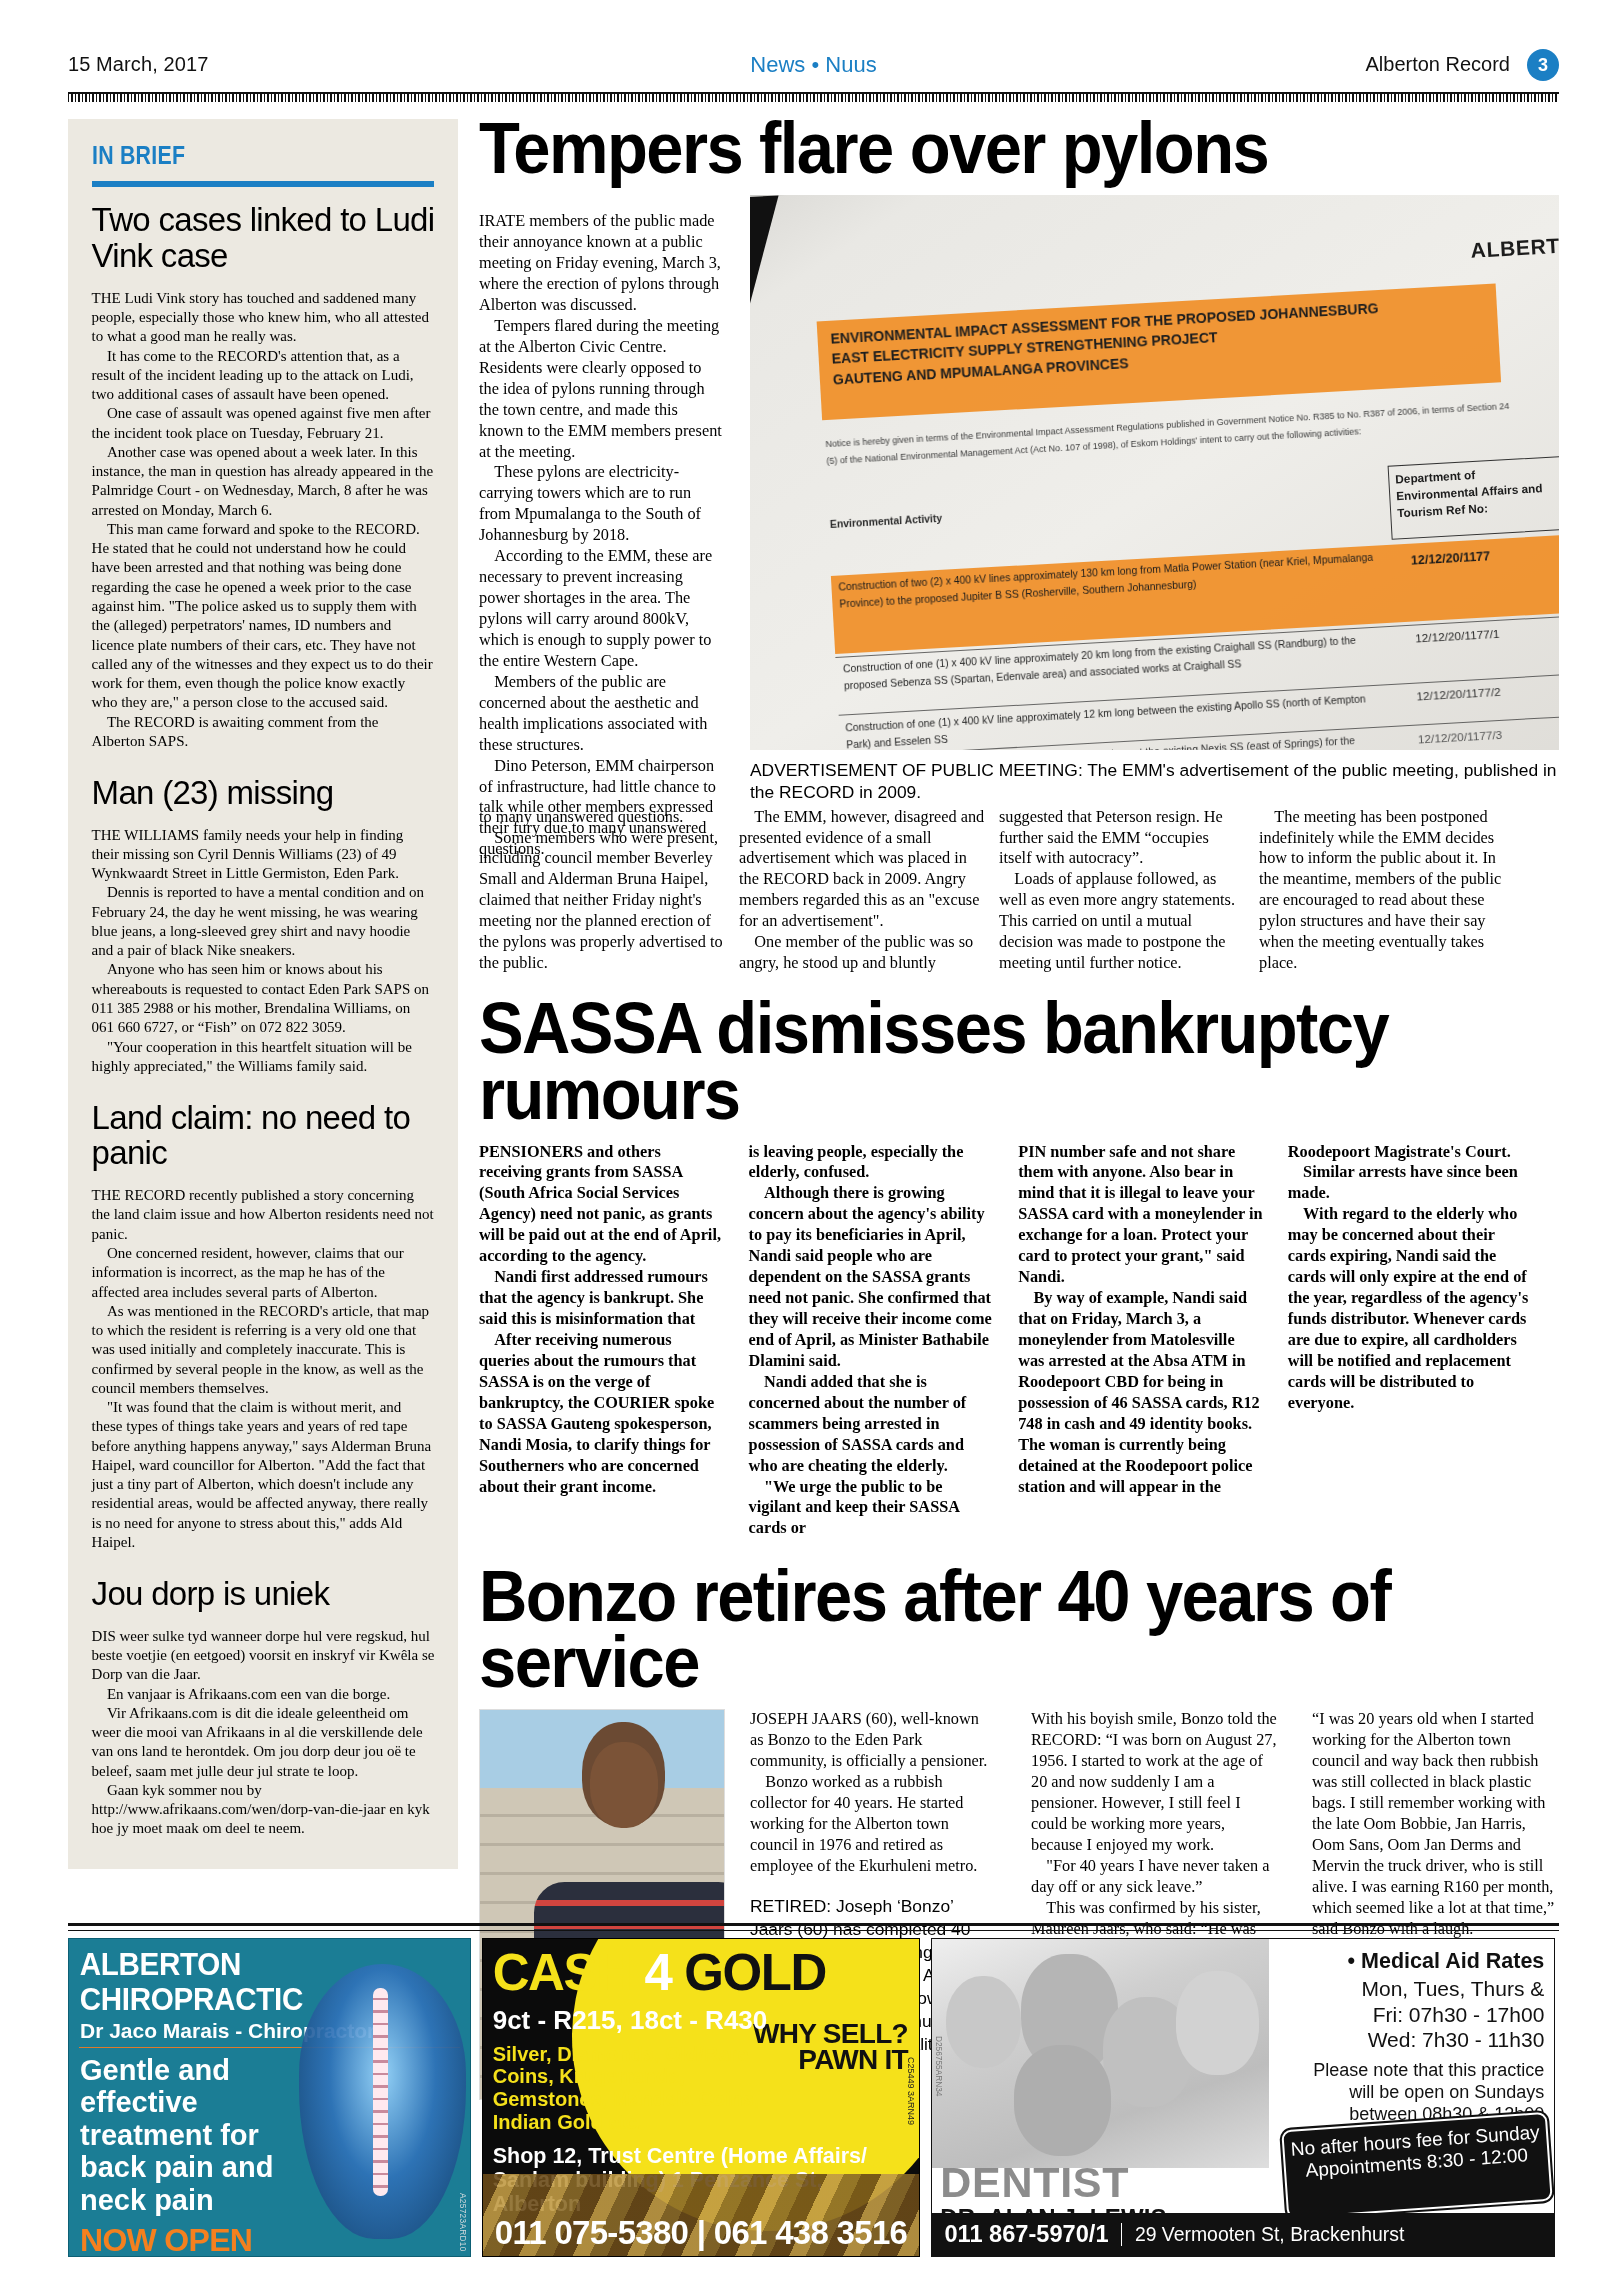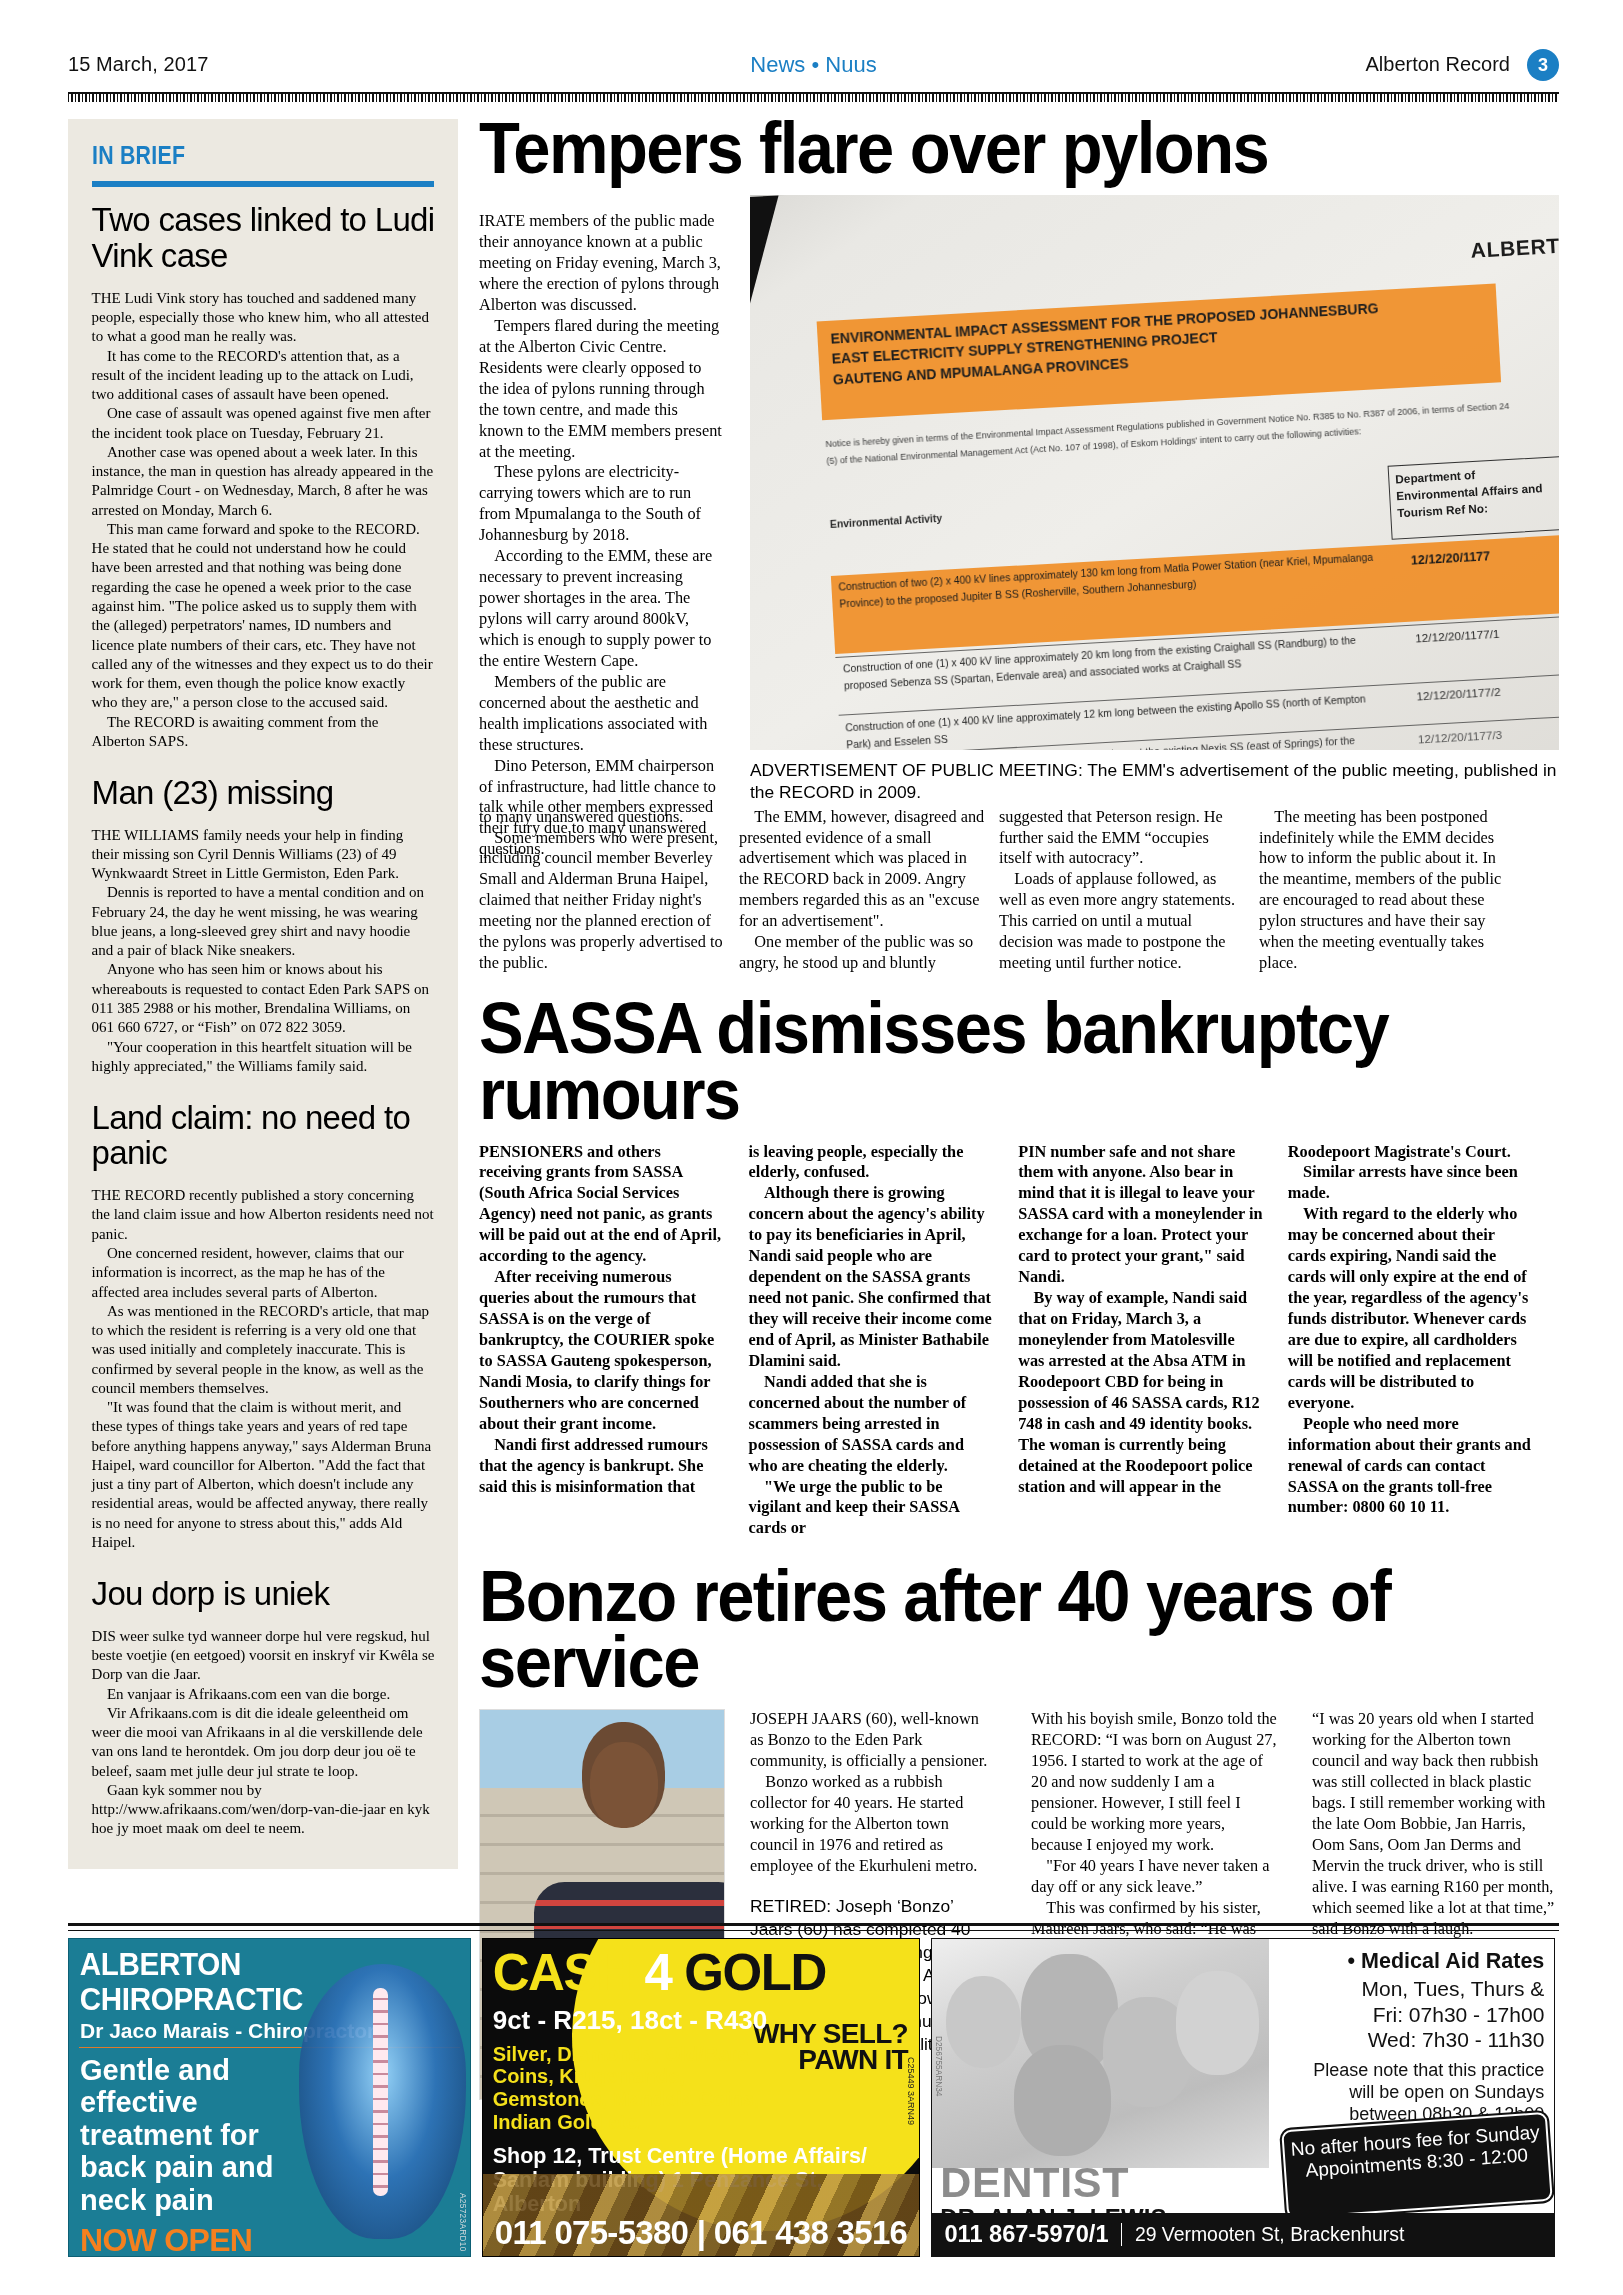--- a/index.html
+++ b/index.html
@@ -260,38 +260,37 @@
       </div>
       <div class="c">
         <p class="ind">The meeting has been postponed indefinitely while the EMM decides how to inform the public about it. In the meantime, members of the public are encouraged to read about these pylon structures and have their say when the meeting eventually takes place.</p>
       </div>
     </div>
 
     <h1 class="bighead" style="margin-top:21px;">SASSA dismisses bankruptcy rumours</h1>
     <div class="cols4">
       <div class="c">
         <p class="lead">PENSIONERS and others receiving grants from SASSA (South Africa Social Services Agency) need not panic, as grants will be paid out at the end of April, according to the agency.</p>
+        <p class="ind">Nandi first addressed rumours that the agency is bankrupt. She said this is misinformation that</p>
         <p class="ind">After receiving numerous queries about the rumours that SASSA is on the verge of bankruptcy, the COURIER spoke to SASSA Gauteng spokesperson, Nandi Mosia, to clarify things for Southerners who are concerned about their grant income.</p>
-        <p class="ind">Nandi first addressed rumours that the agency is bankrupt. She said this is misinformation that</p>
       </div>
       <div class="c">
         <p>is leaving people, especially the elderly, confused.</p>
         <p class="ind">Although there is growing concern about the agency's ability to pay its beneficiaries in April, Nandi said people who are dependent on the SASSA grants need not panic. She confirmed that they will receive their income come end of April, as Minister Bathabile Dlamini said.</p>
         <p class="ind">Nandi added that she is concerned about the number of scammers being arrested in possession of SASSA cards and who are cheating the elderly.</p>
         <p class="ind">"We urge the public to be vigilant and keep their SASSA cards or</p>
       </div>
       <div class="c">
         <p>PIN number safe and not share them with anyone. Also bear in mind that it is illegal to leave your SASSA card with a moneylender in exchange for a loan. Protect your card to protect your grant," said Nandi.</p>
         <p class="ind">By way of example, Nandi said that on Friday, March 3, a moneylender from Matolesville was arrested at the Absa ATM in Roodepoort CBD for being in possession of 46 SASSA cards, R12 748 in cash and 49 identity books. The woman is currently being detained at the Roodepoort police station and will appear in the</p>
       </div>
       <div class="c">
         <p>Roodepoort Magistrate's Court.</p>
         <p class="ind">Similar arrests have since been made.</p>
         <p class="ind">With regard to the elderly who may be concerned about their cards expiring, Nandi said the cards will only expire at the end of the year, regardless of the agency's funds distributor. Whenever cards are due to expire, all cardholders will be notified and replacement cards will be distributed to everyone.</p>
-        <p class="ind">People who need more information about their grants and renewal of cards can contact SASSA on the grants toll-free number: 0800 60 10 11.</p>
       </div>
     </div>
 
     <h1 class="bighead" style="margin-top:23.6px;">Bonzo retires after 40 years of service</h1>
     <div class="bonzo-wrap">
       <div class="bonzo-photo">
         <div class="bp-sky"></div>
         <div class="bp-wall"></div>
         <div class="bp-head"></div>
         <div class="bp-face"></div>

